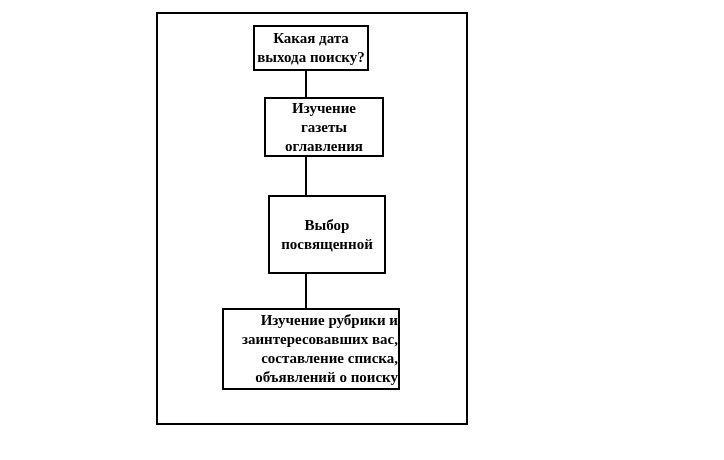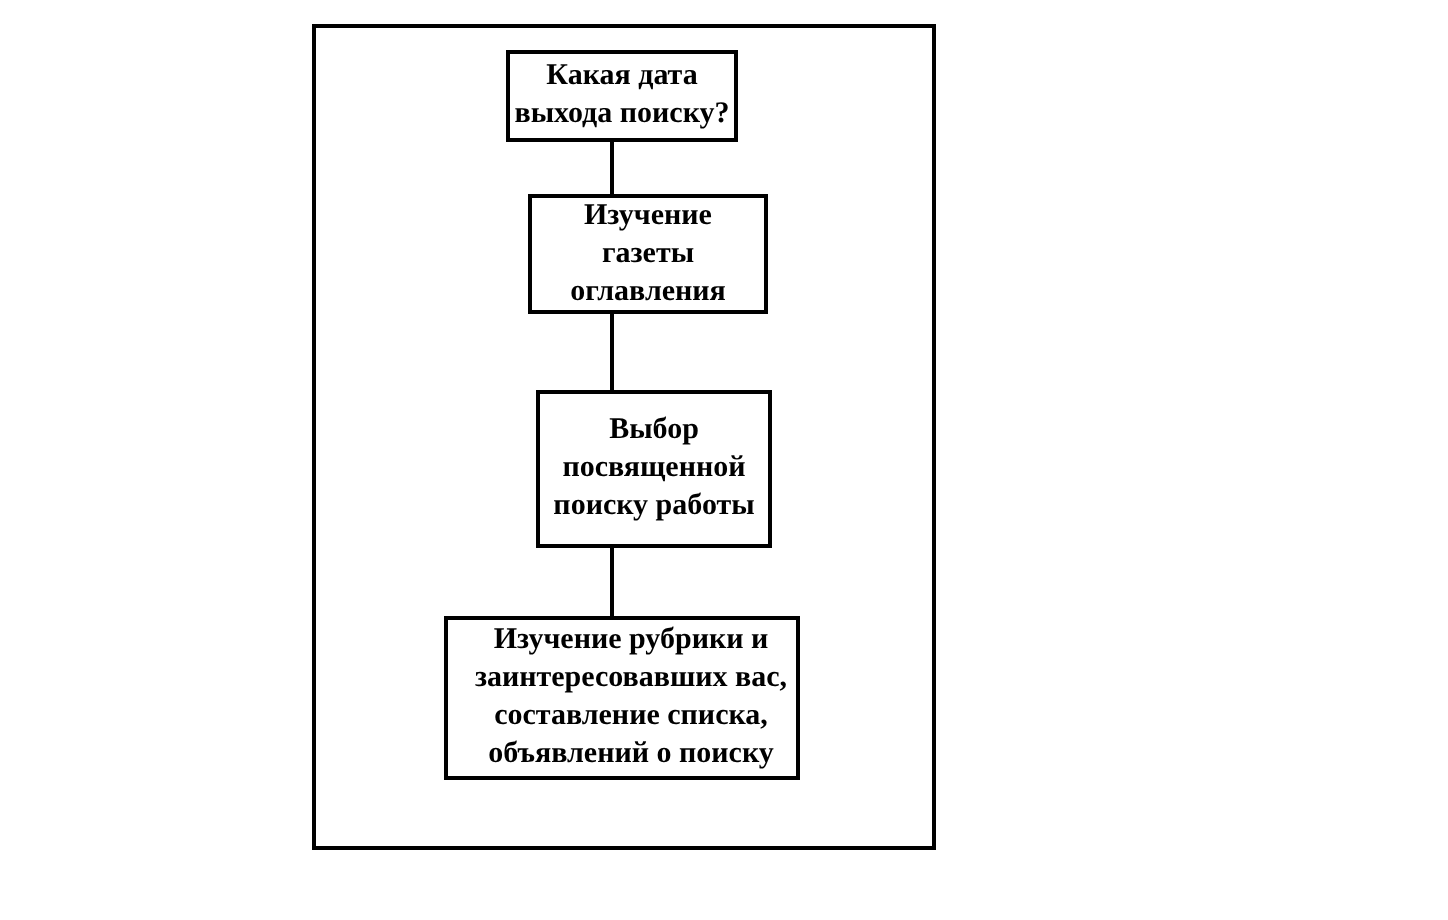--- a/index.html
+++ b/index.html
@@ -40,21 +40,21 @@
     line-height: 19px;
   }
   .flow-box .ln {
     white-space: nowrap;
   }
   #box-step-1 { left: 253px; top: 25px;  width: 116px; height: 46px; }
   #box-step-2 { left: 264px; top: 97px;  width: 120px; height: 60px; }
   #box-step-3 { left: 249px; top: 195px; width: 118px; height: 79px; margin-left: 19px; }
   #box-step-4 {
     left: 222px; top: 308px; width: 178px; height: 82px;
-    text-align: center;
+    text-align: right;
     padding-left: 9px;
   }
   .connector {
     position: absolute;
     left: 305px;
     width: 2px;
     background: #000000;
   }
   #connector-1 { top: 71px;  height: 26px; }
   #connector-2 { top: 157px; height: 38px; }
@@ -77,21 +77,20 @@
     <div class="ln">Изучение</div>
     <div class="ln">газеты</div>
     <div class="ln">оглавления</div>
   </div>
 
   <div class="connector" id="connector-2"></div>
 
   <div class="flow-box" id="box-step-3">
     <div class="ln">Выбор</div>
     <div class="ln">посвященной</div>
-    <div class="ln">поиску работы</div>
   </div>
 
   <div class="connector" id="connector-3"></div>
 
   <div class="flow-box" id="box-step-4">
     <div class="ln">Изучение рубрики и</div>
     <div class="ln">заинтересовавших вас,</div>
     <div class="ln">составление списка,</div>
     <div class="ln">объявлений о поиску</div>
   </div>

